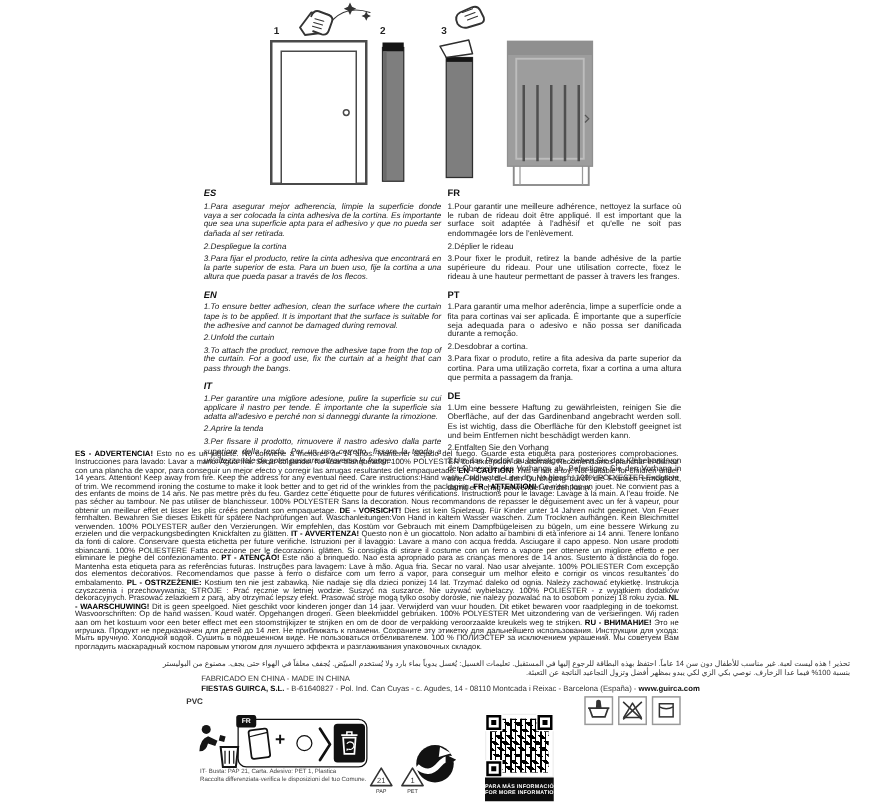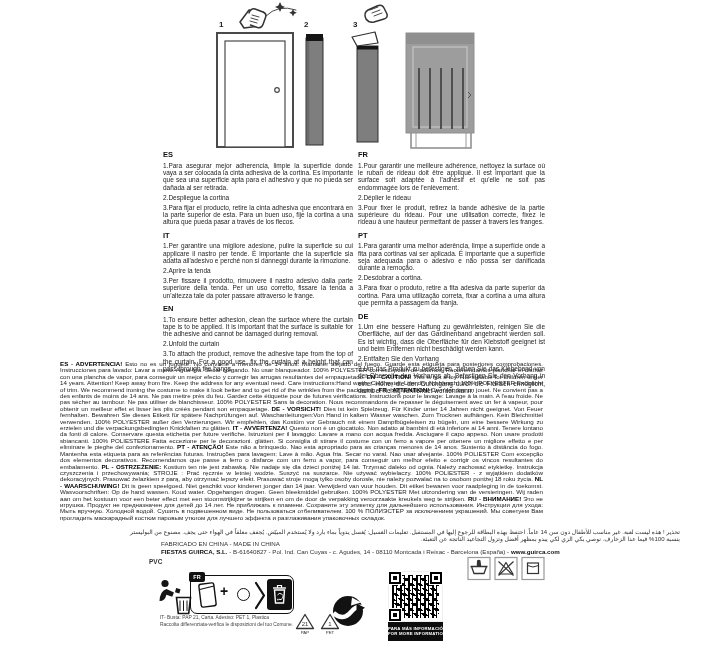--- a/index.html
+++ b/index.html
@@ -6,21 +6,21 @@
   html,body { background:#ffffff; }
   body { font-family:"Liberation Sans", sans-serif; color:#1c1c1c; }
   .page { position:relative; width:701px; height:645px; background:#fff; overflow:hidden; }
   .abs { position:absolute; }
 
   
   .fig-num { position:absolute; font-size:8px; font-weight:bold; color:#222; }
 
   
   .col { position:absolute; top:150px; }
-  .col-left { left:163px; width:190px; }
+  .col-left { left:163px; width:190px;font-style:italic; }
   .col-right { left:358px; width:187px; }
   .col h3 { font-size:7.5px; font-weight:bold; margin:5px 0 2.5px 0; color:#111; }
   .col section:first-child h3 { margin-top:0; }
   .col p { font-size:6.5px; line-height:7.4px; text-align:justify; margin:0 0 2.5px 0; }
 
   
   .warning { position:absolute; left:60px; top:361px; width:483px;
              font-size:6.2px; line-height:6.4px; text-align:justify; color:#222; }
   .warning b { font-weight:bold; color:#000; }
 
@@ -123,30 +123,30 @@
   </svg>
 
   <div class="col col-left">
     <section>
       <h3>ES</h3>
       <p>1.Para asegurar mejor adherencia, limpie la superficie donde vaya a ser colocada la cinta adhesiva de la cortina. Es importante que sea una superficie apta para el adhesivo y que no pueda ser dañada al ser retirada.</p>
       <p>2.Despliegue la cortina</p>
       <p>3.Para fijar el producto, retire la cinta adhesiva que encontrará en la parte superior de esta. Para un buen uso, fije la cortina a una altura que pueda pasar a través de los flecos.</p>
     </section>
     <section>
+      <h3>EN</h3>
+      <p>1.To ensure better adhesion, clean the surface where the curtain tape is to be applied. It is important that the surface is suitable for the adhesive and cannot be damaged during removal.</p>
+      <p>2.Unfold the curtain</p>
+      <p>3.To attach the product, remove the adhesive tape from the top of the curtain. For a good use, fix the curtain at a height that can pass through the bangs.</p>
+    </section>
+    <section>
       <h3>IT</h3>
       <p>1.Per garantire una migliore adesione, pulire la superficie su cui applicare il nastro per tende. È importante che la superficie sia adatta all'adesivo e perché non si danneggi durante la rimozione.</p>
       <p>2.Aprire la tenda</p>
       <p>3.Per fissare il prodotto, rimuovere il nastro adesivo dalla parte superiore della tenda. Per un uso corretto, fissare la tenda a un'altezza tale da poter passare attraverso le frange.</p>
-    </section>
-    <section>
-      <h3>EN</h3>
-      <p>1.To ensure better adhesion, clean the surface where the curtain tape is to be applied. It is important that the surface is suitable for the adhesive and cannot be damaged during removal.</p>
-      <p>2.Unfold the curtain</p>
-      <p>3.To attach the product, remove the adhesive tape from the top of the curtain. For a good use, fix the curtain at a height that can pass through the bangs.</p>
     </section>
   </div>
 
   <div class="col col-right">
     <section>
       <h3>FR</h3>
       <p>1.Pour garantir une meilleure adhérence, nettoyez la surface où le ruban de rideau doit être appliqué. Il est important que la surface soit adaptée à l'adhésif et qu'elle ne soit pas endommagée lors de l'enlèvement.</p>
       <p>2.Déplier le rideau</p>
       <p>3.Pour fixer le produit, retirez la bande adhésive de la partie supérieure du rideau. Pour une utilisation correcte, fixez le rideau à une hauteur permettant de passer à travers les franges.</p>
     </section>

